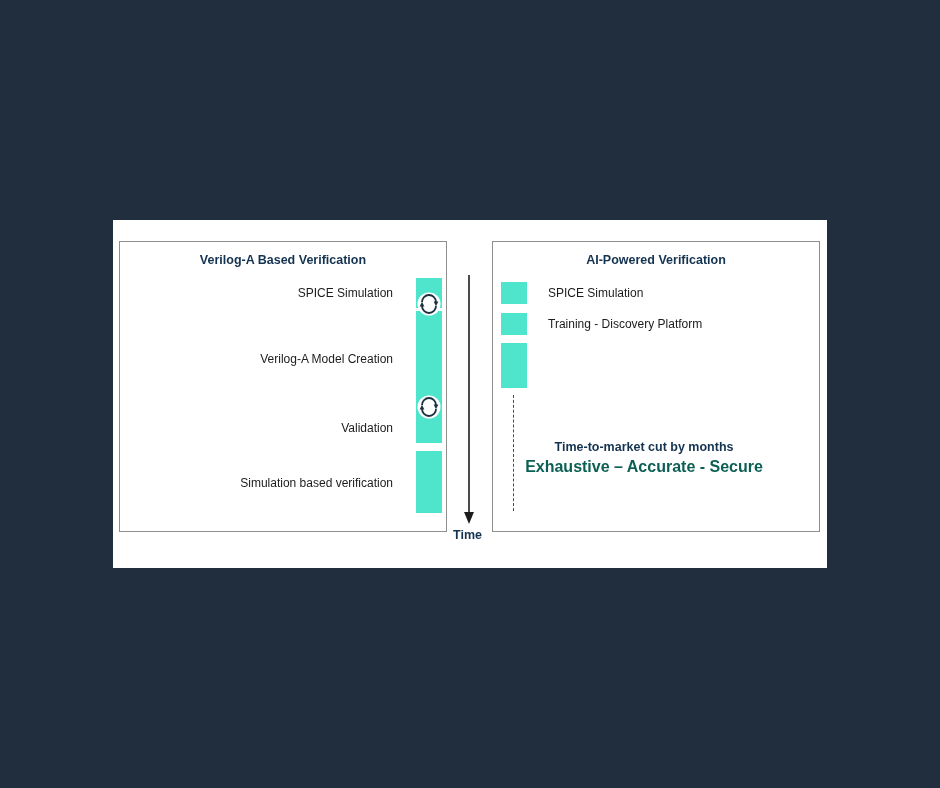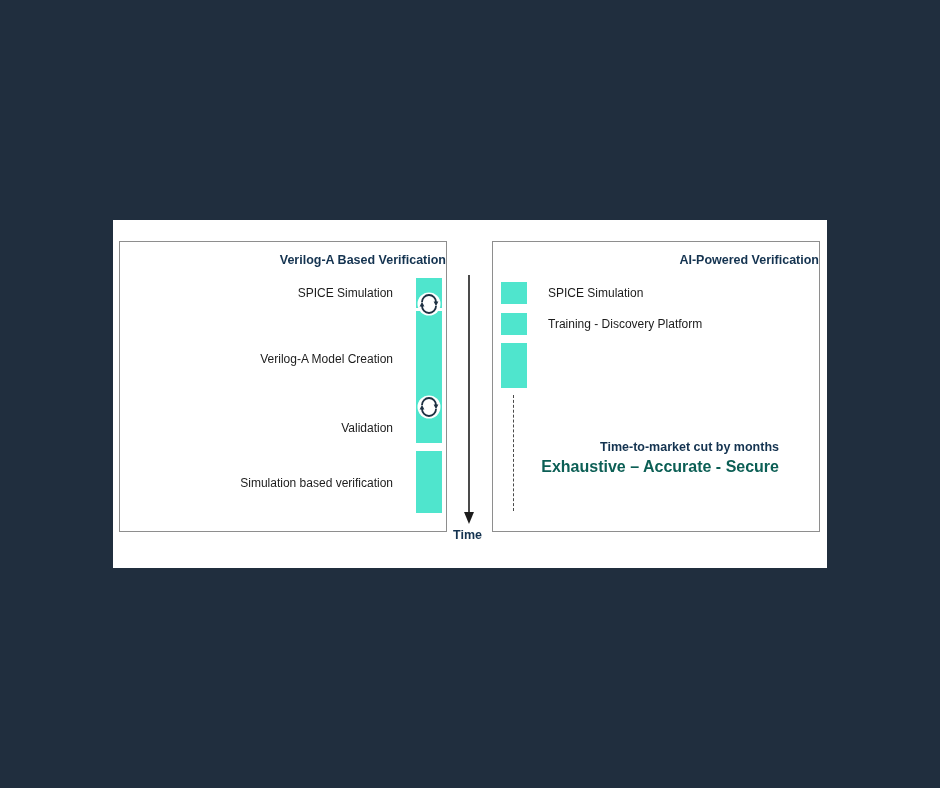--- a/index.html
+++ b/index.html
@@ -16,21 +16,21 @@
   }
   .panel {
     position: absolute; top: 21px; width: 326px; height: 289px;
     border: 1px solid var(--panel-border, #8e8e8e);
     background: var(--canvas-bg, #ffffff);
   }
   .panel-left  { left: 6px; }
   .panel-right { left: 379px; }
   .panel-title {
     position: absolute; top: 11px; left: 0; right: 0;
-    text-align: right; font-weight: bold; font-size: 12.5px;
+    text-align: center; font-weight: bold; font-size: 12.5px;
     color: var(--heading-text, #143350);
   }
   .vstep-label {
     position: absolute; left: 10px; right: 53px; text-align: right;
     font-size: 12px; line-height: 14px; color: var(--label-text, #1c1c1c);
   }
   .vbar {
     position: absolute; left: 296px; width: 26px;
     background: var(--bar-fill, #4fe5cd);
   }
@@ -46,21 +46,21 @@
   .hstep-label {
     position: absolute; left: 55px; right: 6px; text-align: left;
     font-size: 12px; line-height: 14px; color: var(--label-text, #1c1c1c);
   }
   .dashed-line {
     position: absolute; left: 20px; top: 153px; height: 116px; width: 0;
     border-left: 1.5px dashed var(--dashed-line-color, #4a4a4a);
   }
   .benefit {
     position: absolute; left: 16px; width: 270px; top: 198px;
-    text-align: right;
+    text-align: center;
   }
   .benefit-title {
     font-size: 12.5px; font-weight: bold;
     color: var(--benefit-title-text, #143350);
   }
   .benefit-subtitle {
     margin-top: 4px; font-size: 16px; font-weight: bold;
     color: var(--benefit-subtitle-text, #0c5f55);
   }
   .timeline {

